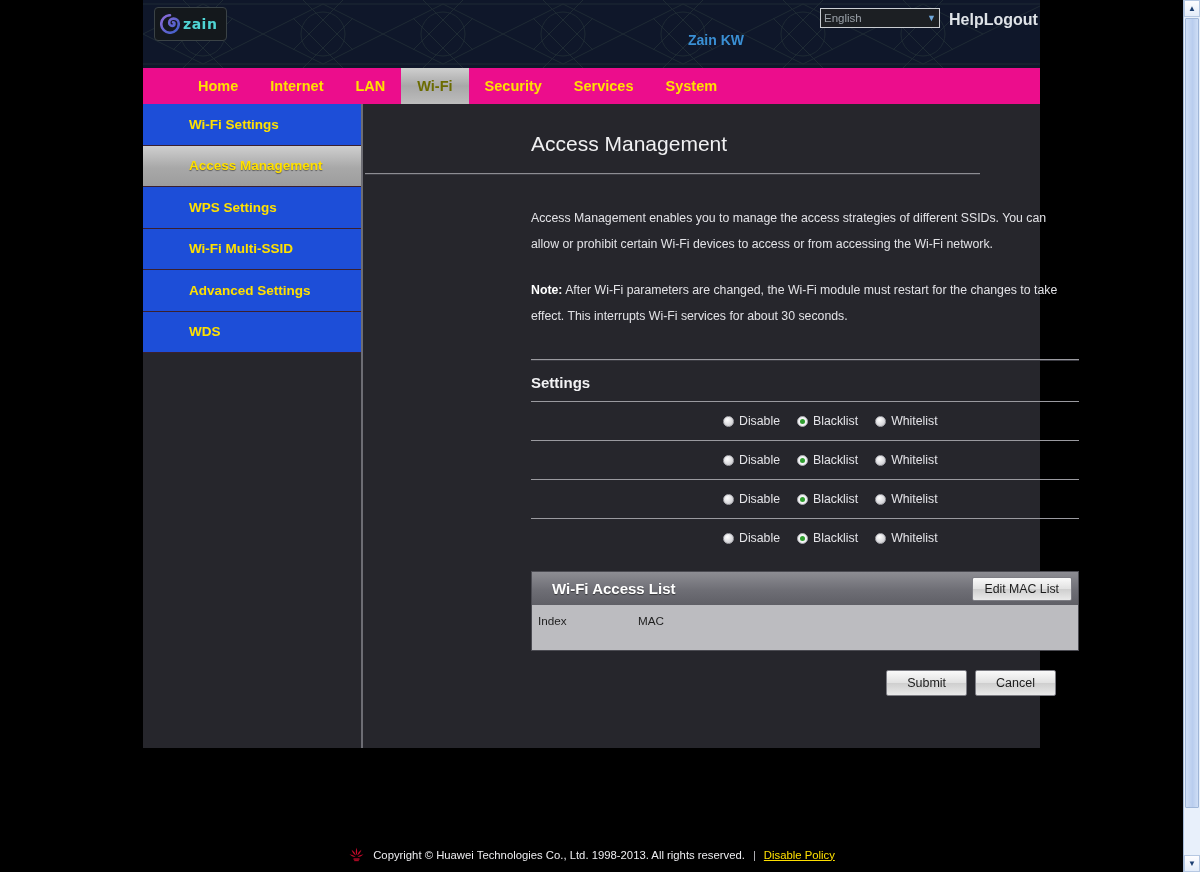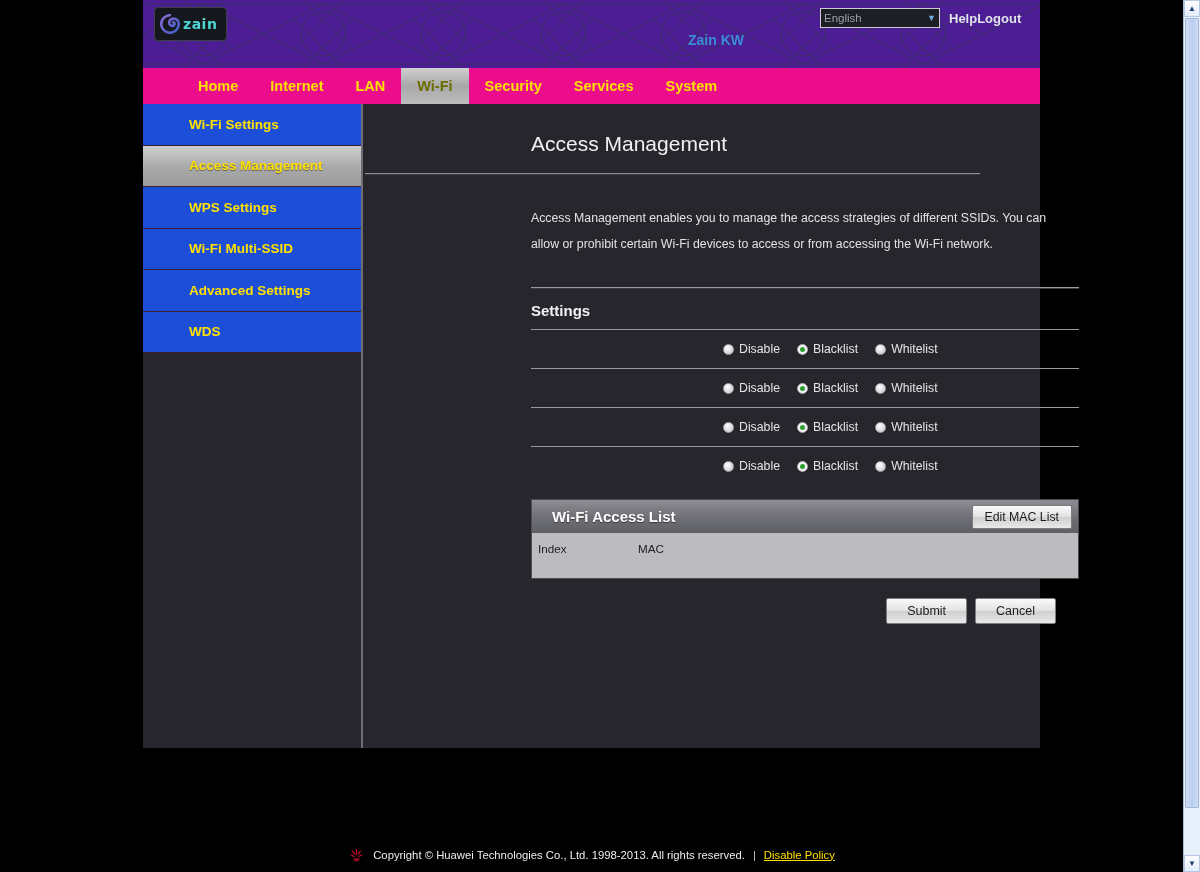--- a/index.html
+++ b/index.html
@@ -36,21 +36,21 @@
     width: 14px; height: 790px;
     background: linear-gradient(90deg, #cfdef5, #b9cdee 55%, #cfdef5);
     border: 1px solid #9fb6d8;
     border-radius: 1px;
   }
 
   
   .header {
     position: absolute; left: 143px; top: 0;
     width: 897px; height: 68px;
-    background: #4c1d95;
+    background: #0f172a;
     overflow: hidden;
   }
   .header .pattern {
     position: absolute; inset: 0;
     opacity: .55;
   }
   .logo-box {
     position: absolute; left: 11px; top: 7px;
     width: 73px; height: 34px;
     background: #14181c;
@@ -73,21 +73,21 @@
     display: flex; align-items: center;
     padding: 0 3px;
   }
   .lang-select .val {
     flex: 1; font-size: 11.5px; color: #9aa1a8;
   }
   .lang-select .chev { font-size: 9px; color: #6fa8dc; }
 
   .help-links {
     position: absolute; left: 806px; top: 11px;
-    font-size: 13px; font-weight: bold; color: #dfe3e8;
+    font-size: 16px; font-weight: bold; color: #dfe3e8;
     display: flex; 
   }
   .help-links span { cursor: pointer; }
 
   .op-row {
     position: absolute; left: 545px; top: 32px;
     display: flex; align-items: center; gap: 20px; flex-direction: column;
   }
   .op-name {
     font-size: 14px; font-weight: bold; color: #3a8fd4;
@@ -389,20 +389,21 @@
       <div class="side-item">Advanced Settings</div>
       <div class="side-item">WDS</div>
     </div>
 
     <div class="content">
       <h1 class="page-title">Access Management</h1>
       <div class="rule"></div>
 
       <div class="intro">
         <p>Access Management enables you to manage the access strategies of different SSIDs. You can allow or prohibit certain Wi-Fi devices to access or from accessing the Wi-Fi network.</p>
+        <p><b>Note:</b><span> After Wi-Fi parameters are changed, the Wi-Fi module must restart for the changes to take effect. This interrupts Wi-Fi services for about 30 seconds.</span></p>
       </div>
 
       <div class="sec-rule"></div>
       <div class="sec-title">Settings</div>
 
       <div class="radio-rows">
 
         <div class="radio-row">
           <div class="rr-label"></div>
           <div class="rr-opts">

